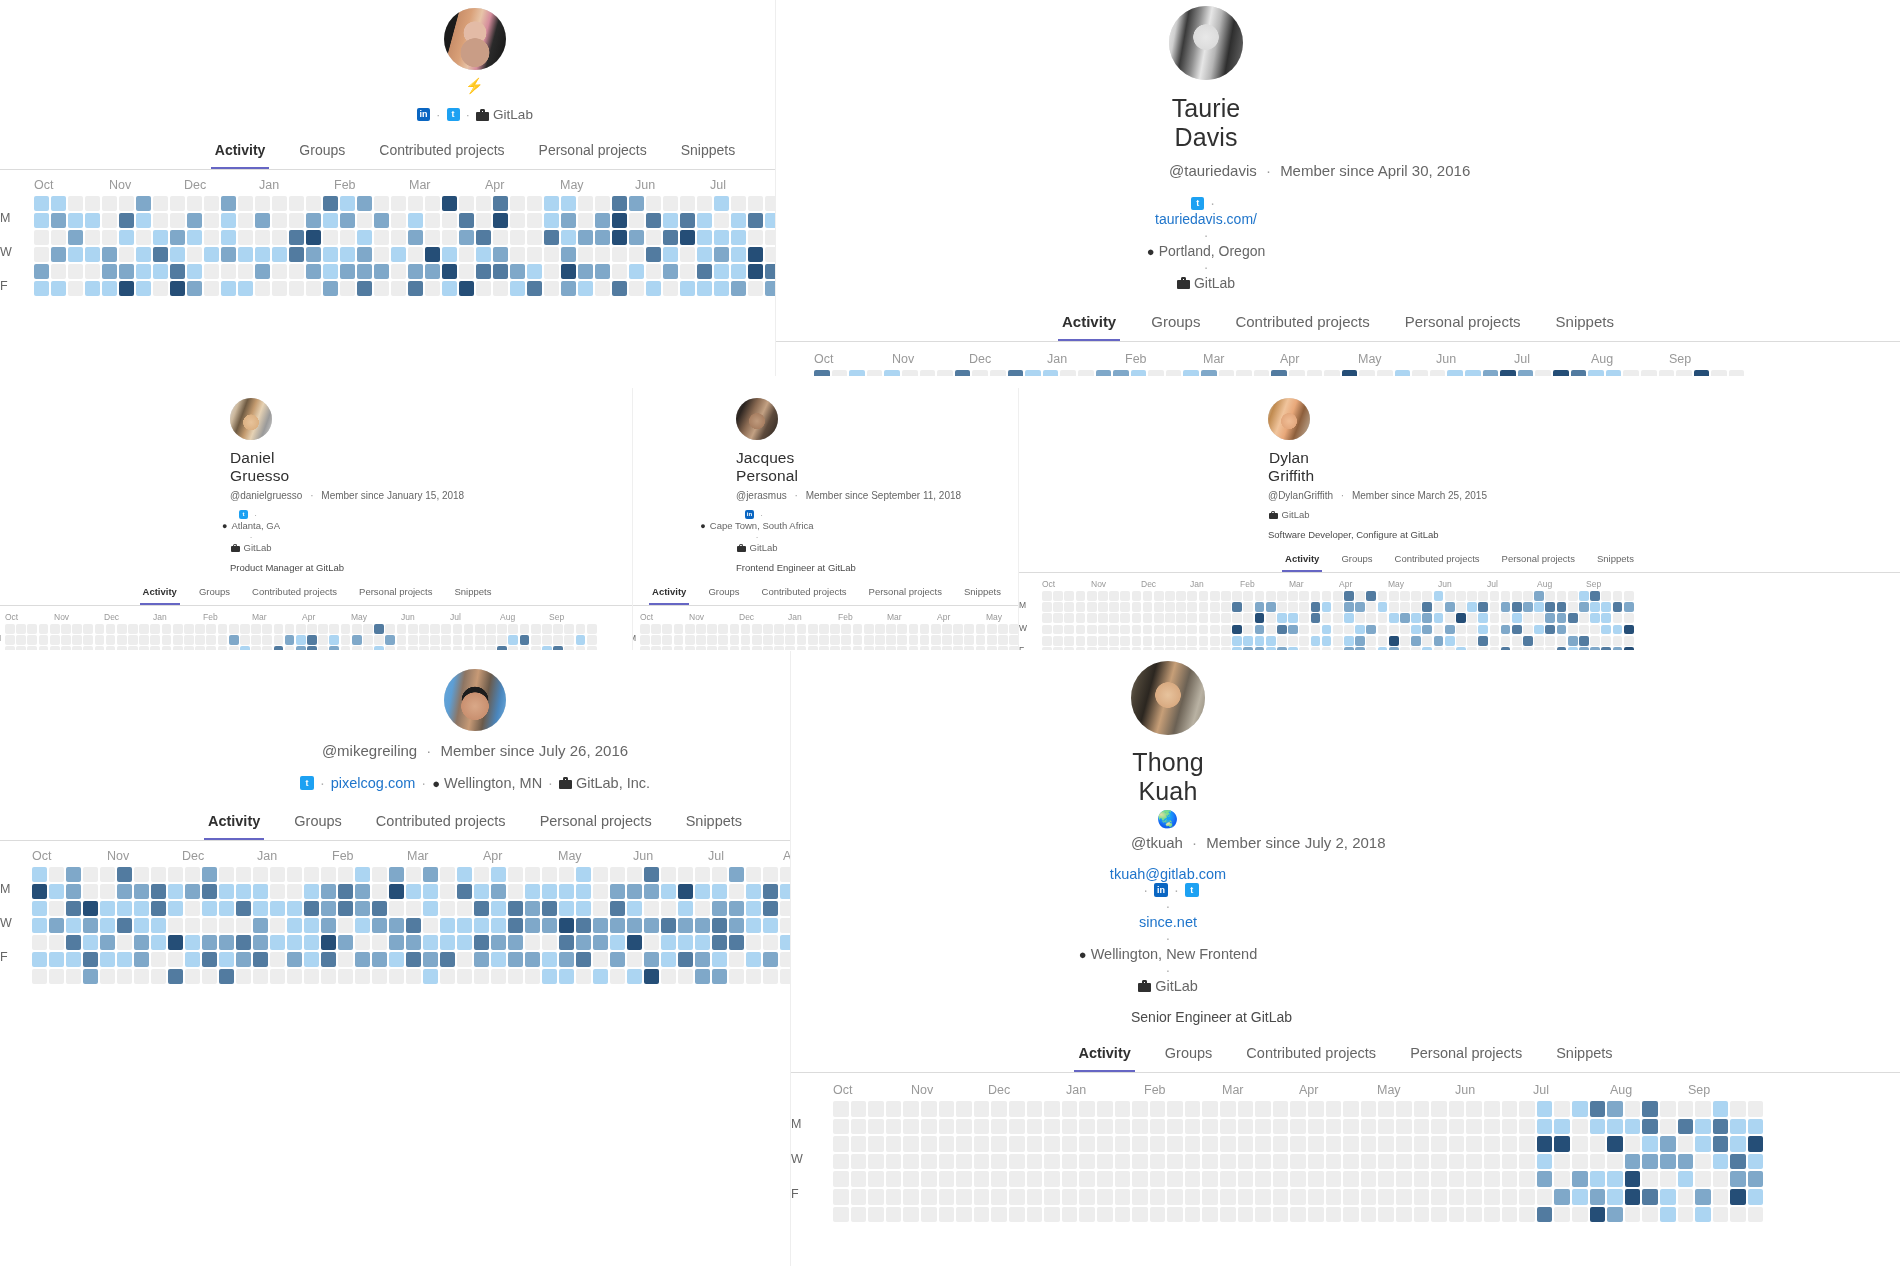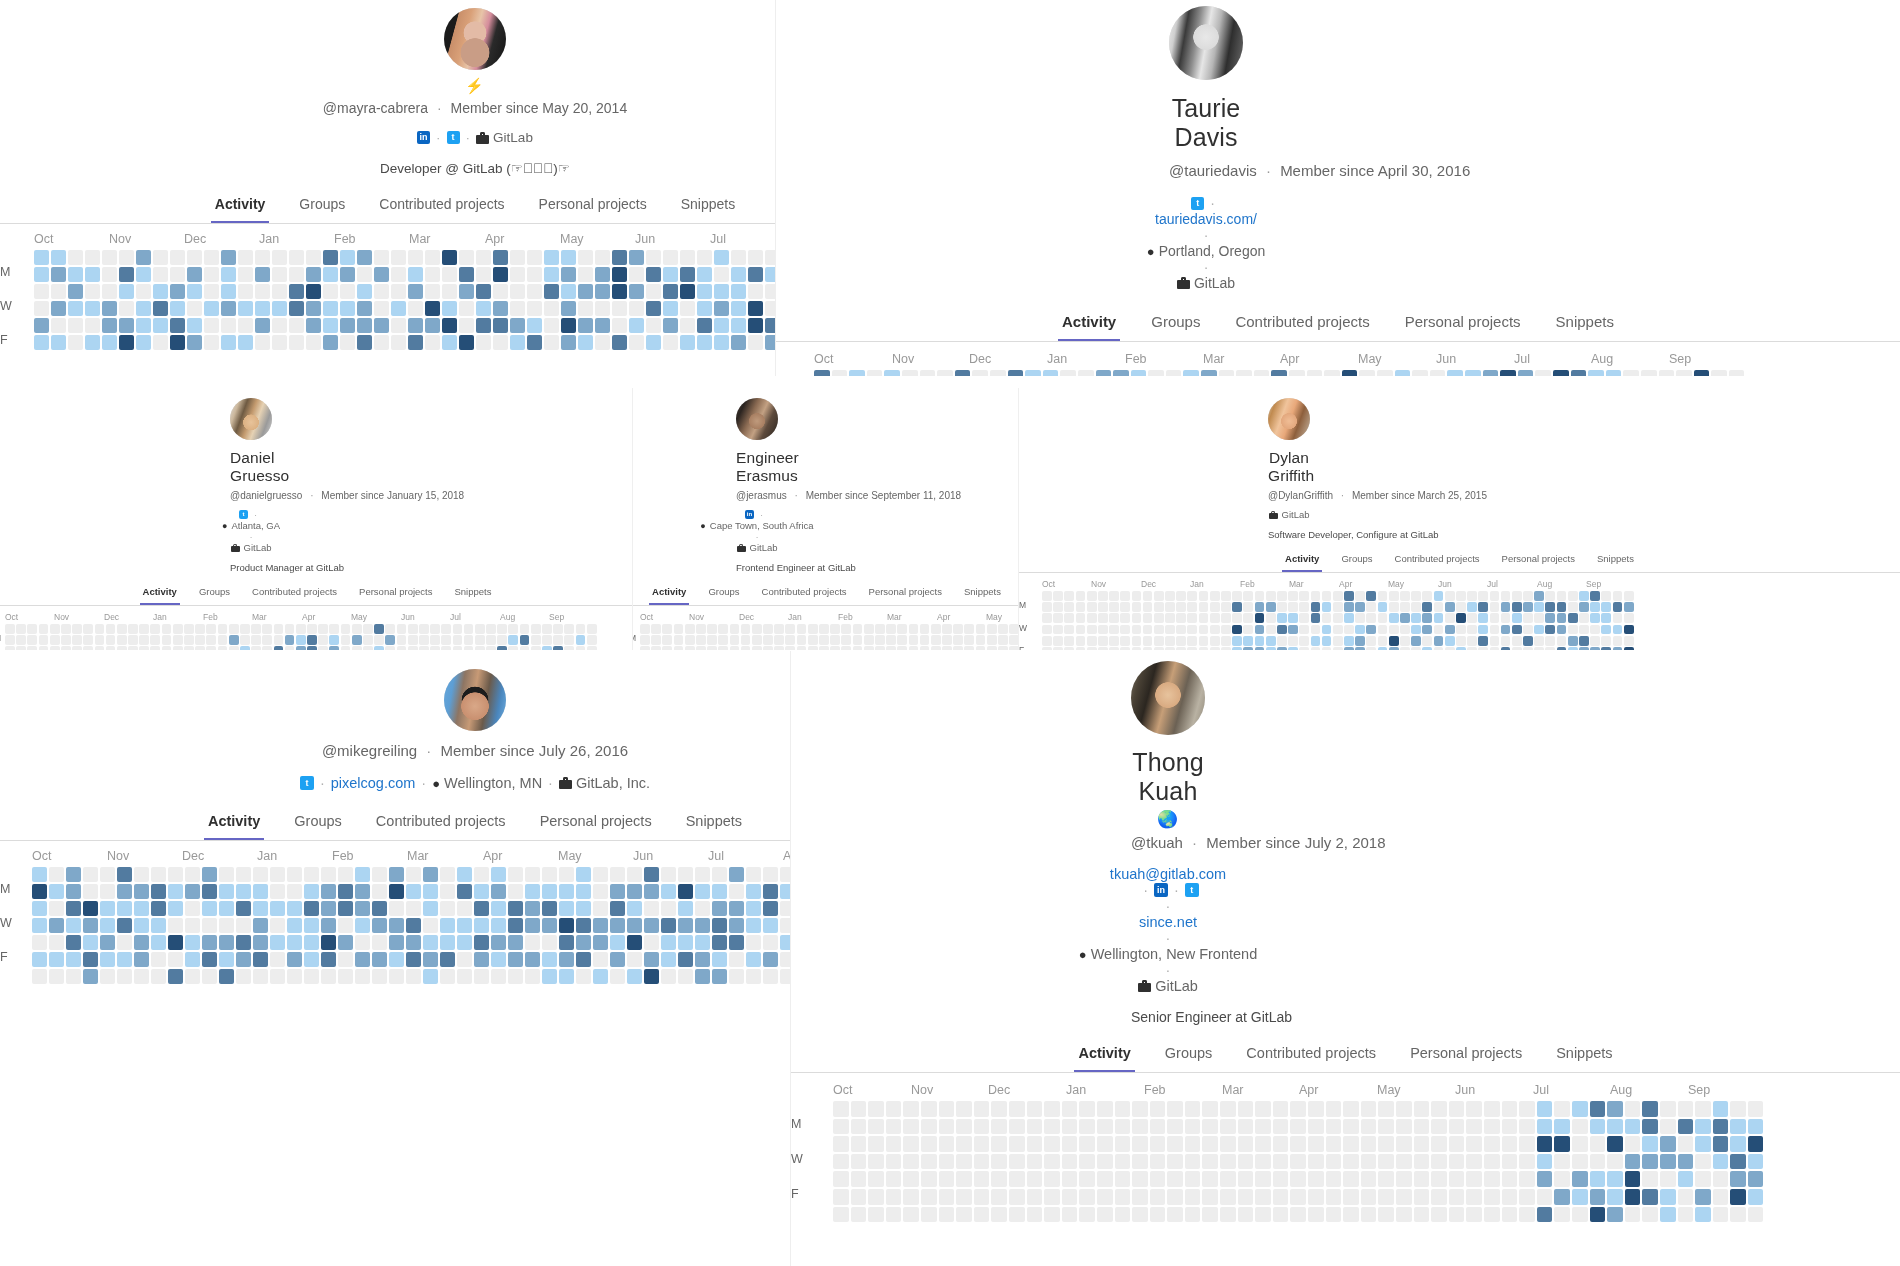--- a/index.html
+++ b/index.html
@@ -71,25 +71,20 @@
 <div class="panel" style="left:0px; top:0px; width:950px; height:388px;">
   <div class="prof" style="padding-top:8px;">
     <div class="avatar" style="width:62px;height:62px;">
       <div class="face" style="background:
           radial-gradient(circle at 50% 72%, #c99d86 0%, #c99d86 26%, transparent 27%),
           radial-gradient(circle at 50% 40%, #e3bba6 0%, #e3bba6 23%, transparent 24%),
           linear-gradient(105deg, #1b1b1b 0%, #1b1b1b 20%, #c98f6a 21%, #d9a078 36%, #e7c4a8 50%, #d58c9c 62%, #2a2a2a 74%, #141414 100%);">
       </div>
     </div>
     <div class="emoji" style="font-size:15px; margin-top:8px;">⚡</div>
-    <div class="meta" style="font-size:14px; margin-top:7px;">
-      <span>@mayra-cabrera</span>
-      <span class="sep">·</span>
-      <span>Member since May 20, 2014</span>
-    </div>
     <div class="links" style="font-size:13.5px; margin-top:14px;">
       <span class="chunk">
         <span class="sq-ico ico-li" style="width:13px;height:13px;">
           <span class="g" style="font-size:9px;line-height:13px;">in</span>
           </span>
       </span>
       <span class="sep">·</span>
       <span class="chunk">
         <span class="sq-ico ico-tw" style="width:13px;height:13px;">
           <span class="g" style="font-size:9px;line-height:13px;">t</span>
@@ -97,21 +92,20 @@
       </span>
       <span class="sep">·</span>
       <span class="chunk">
         <span class="briefcase" style="width:13px;height:12px;">
           <span class="body"></span>
             <span class="handle"></span>
           </span>
         <span>GitLab</span>
       </span>
     </div>
-    <div class="bio" style="font-size:13.5px; margin-top:15px;">Developer @ GitLab (☞ﾟヮﾟ)☞</div>
   </div>
   <div class="tabs" style="margin-top:20px; gap:26px; padding:0 0 0 0;">
     <div class="tab active" style="font-size:14px;padding:0 4px 9px;">Activity</div>
     <div class="tab" style="font-size:14px;padding:0 4px 9px;">Groups</div>
     <div class="tab" style="font-size:14px;padding:0 4px 9px;">Contributed projects</div>
     <div class="tab" style="font-size:14px;padding:0 4px 9px;">Personal projects</div>
     <div class="tab" style="font-size:14px;padding:0 4px 9px;">Snippets</div>
   </div>
   <div class="cal" style="margin-top:8px;">
       <div class="cal-months" style="height: 18px; margin-left: 34px;">
@@ -1124,21 +1118,21 @@
 </div>
 
 <div class="panel" style="left:632px; top:388px; width:388px; height:262px; border-left:1px solid #efefef;">
   <div class="prof" style="padding-top:10px;">
     <div class="avatar" style="width:42px;height:42px;margin-left:103px;">
       <div class="face" style="background:
           radial-gradient(circle at 50% 55%, #bf9a7c 0%, #a87f62 25%, transparent 26%),
           linear-gradient(115deg, #4a4038 0%, #2b2420 18%, #8a6a52 38%, #c3a183 55%, #5d4a3c 72%, #2a2420 100%);">
       </div>
     </div>
-    <div class="uname" style="font-size:15.5px; margin-top:9px; margin-left:103px; width:42px;">Engineer Erasmus</div>
+    <div class="uname" style="font-size:15.5px; margin-top:9px; margin-left:103px; width:42px;">Jacques Personal</div>
     <div class="meta" style="font-size:10px; margin-top:5px; margin-left:103px; width:42px; white-space:nowrap;">
       <span>@jerasmus</span>
       <span class="sep">·</span>
       <span>Member since September 11, 2018</span>
     </div>
     <div class="links" style="font-size:9.5px; margin-top:8px; margin-left:103px; width:42px;">
       <span class="chunk">
         <span class="sq-ico ico-li" style="width:9px;height:9px;">
           <span class="g" style="font-size:6px;line-height:9px;">in</span>
           </span>

